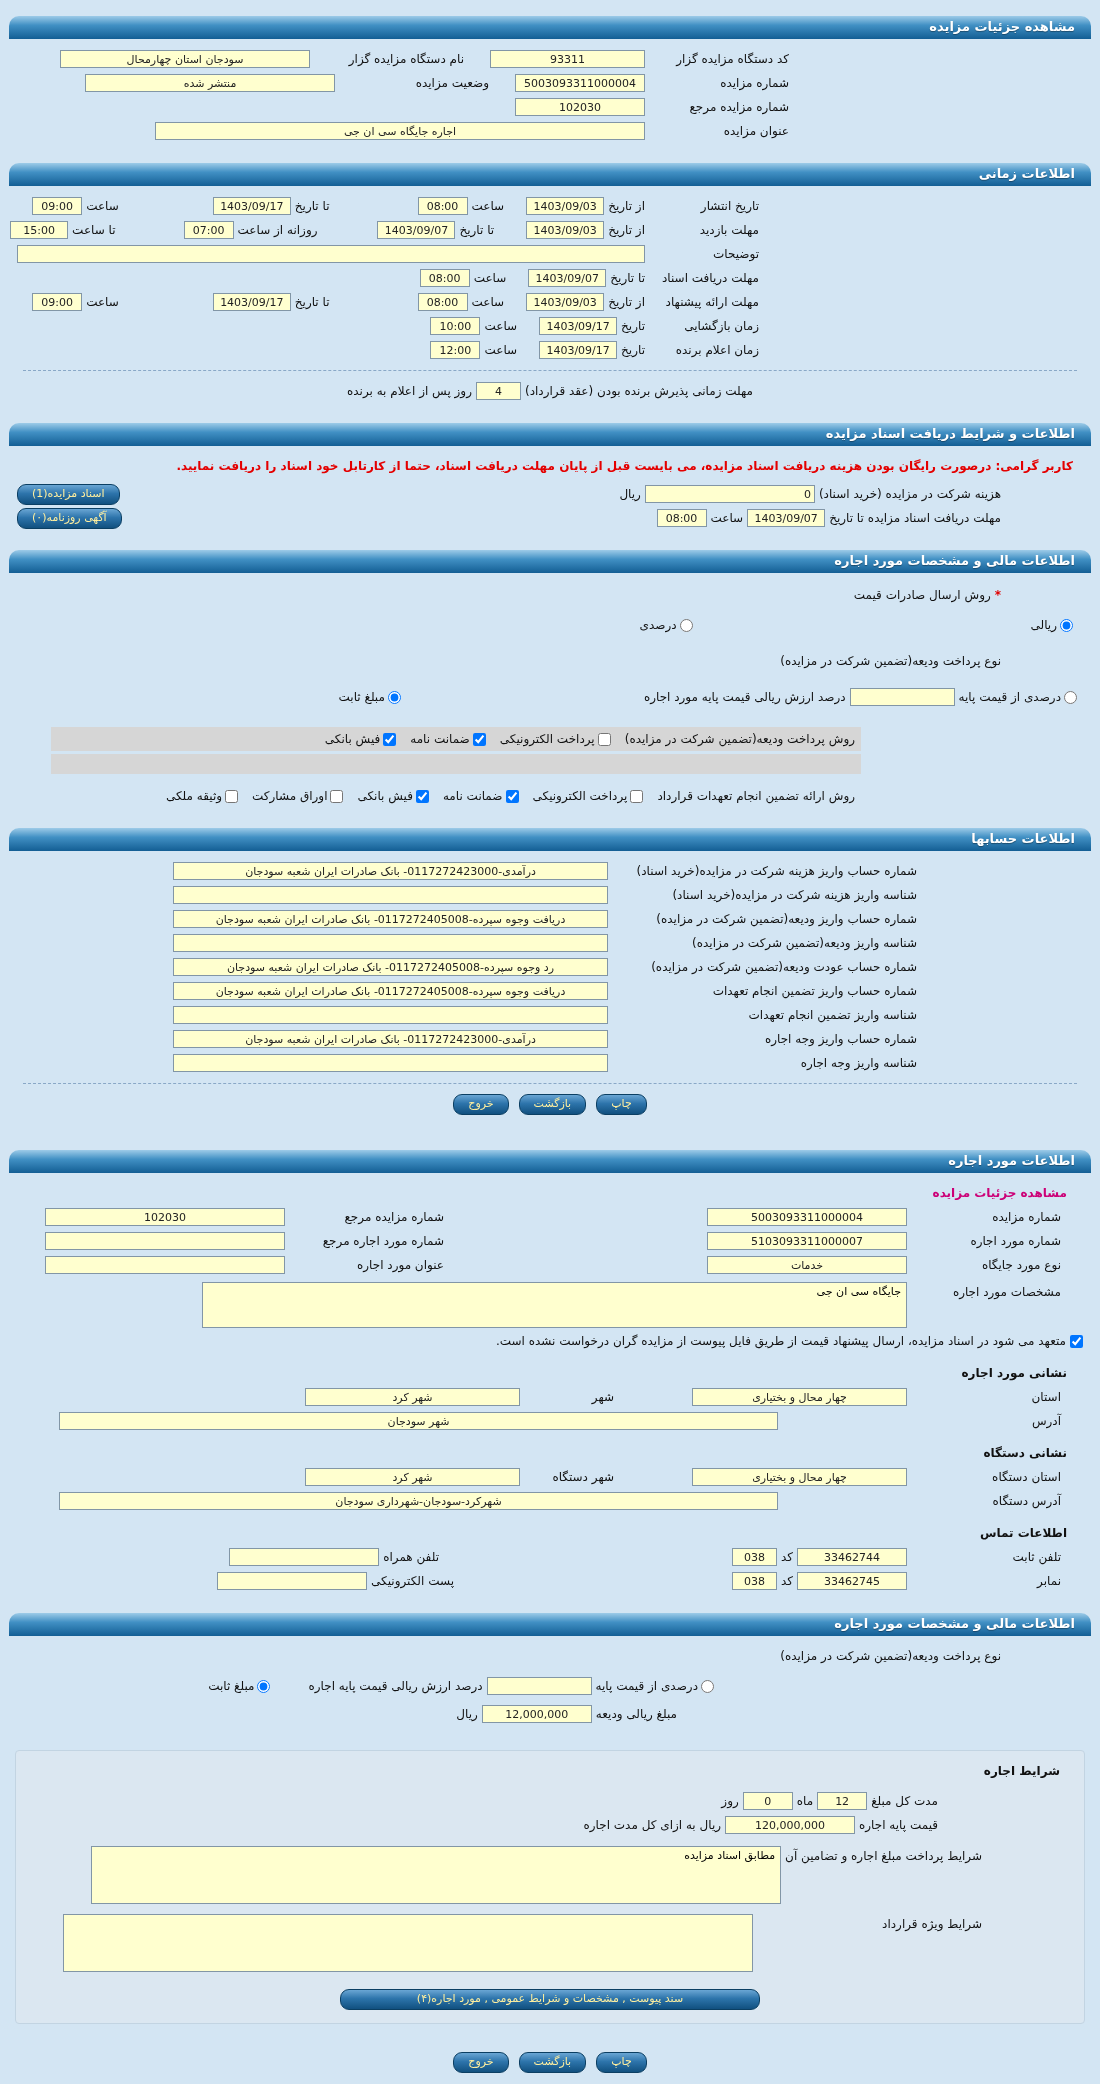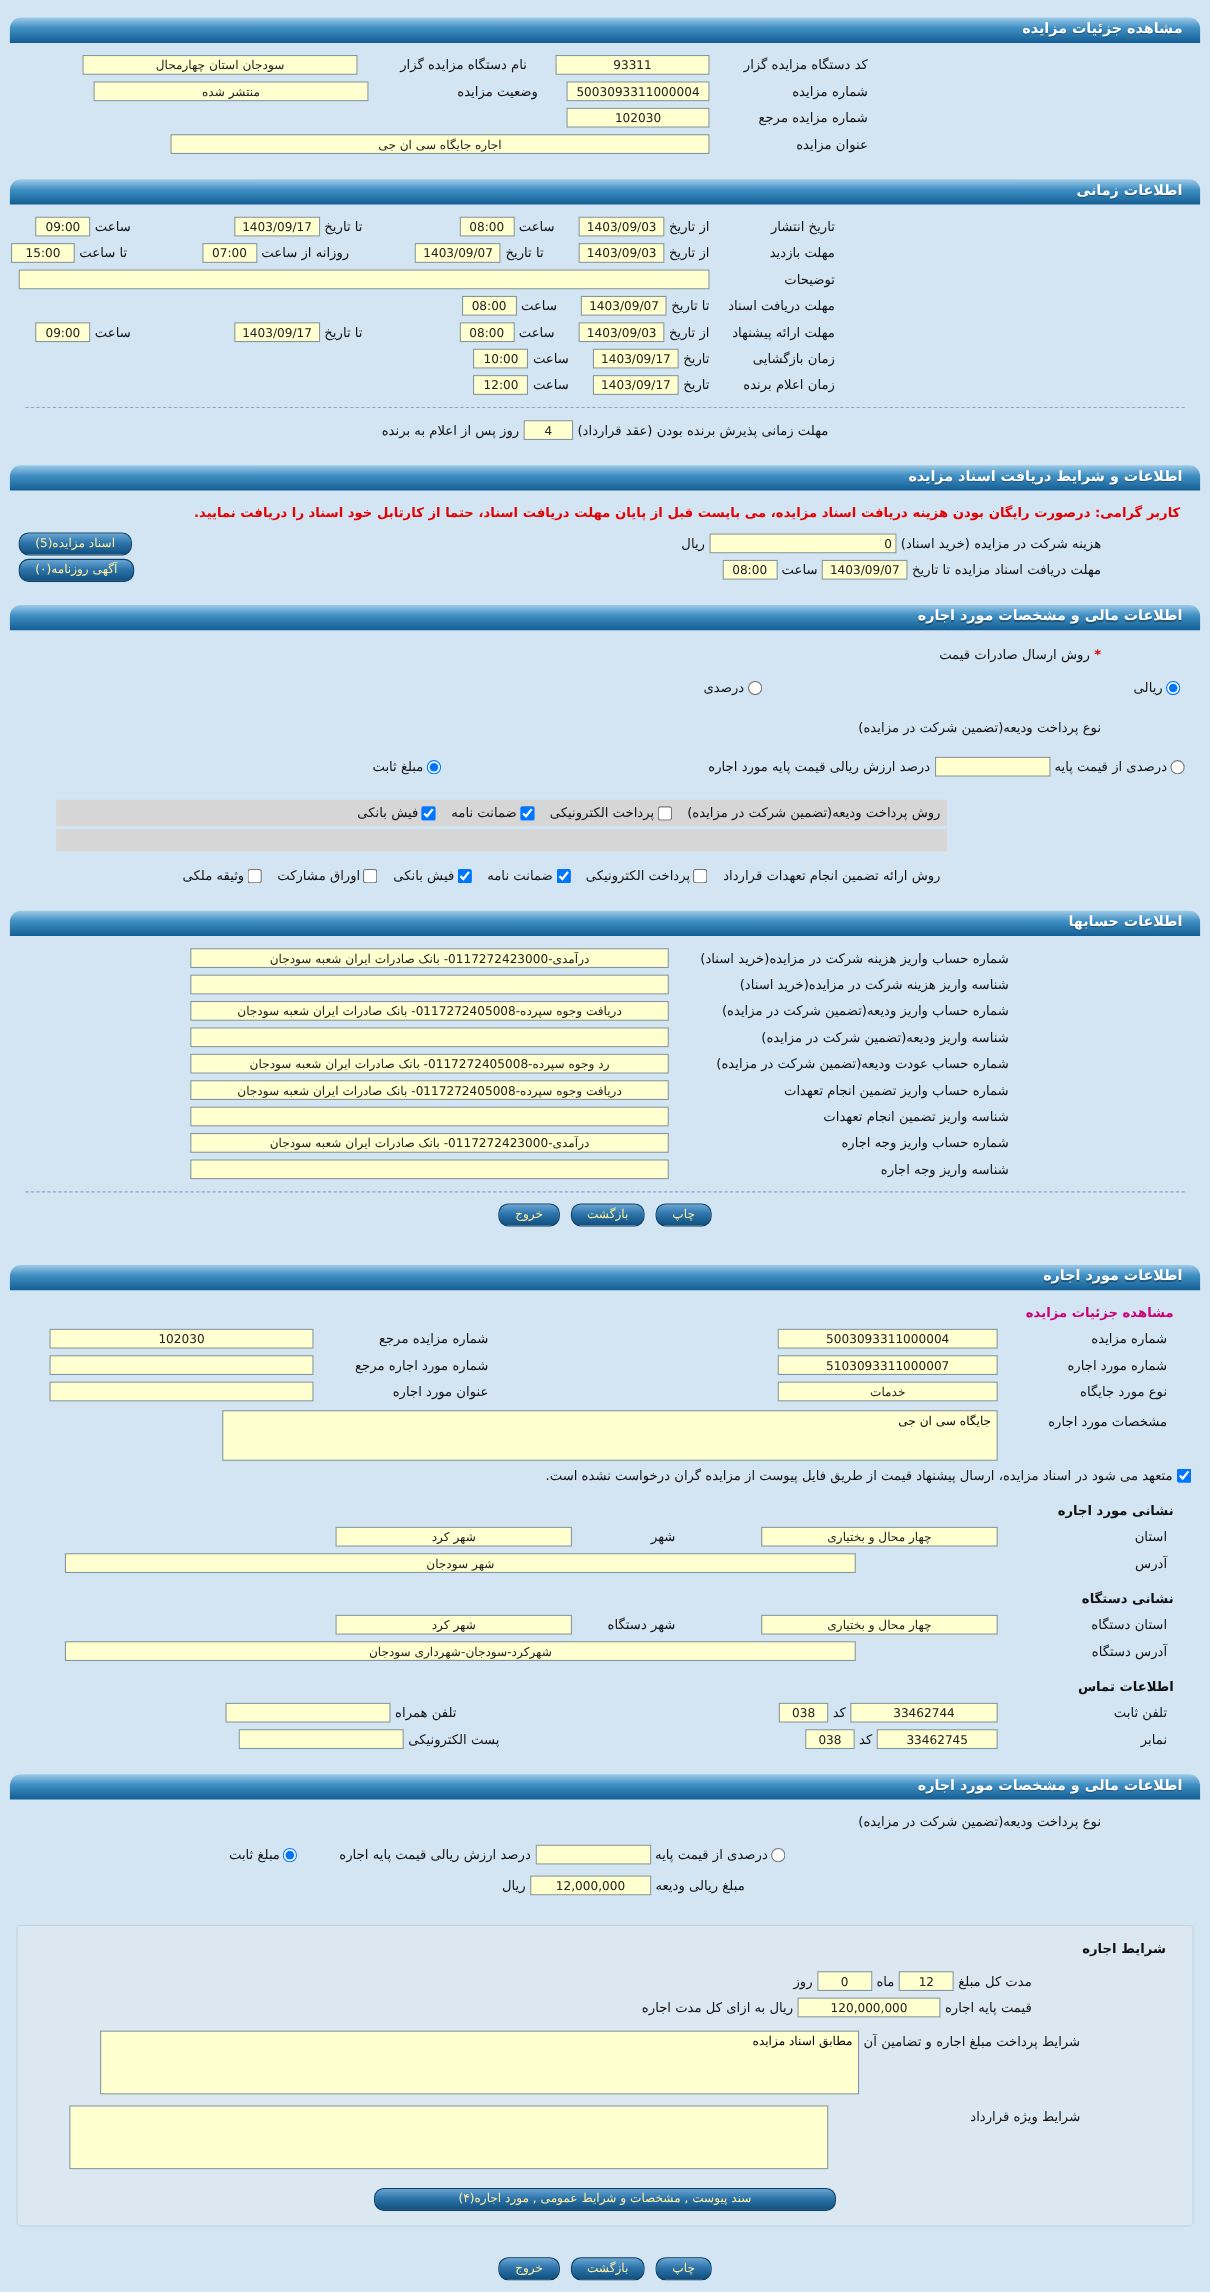--- a/index.html
+++ b/index.html
@@ -32,21 +32,21 @@
 
 <div class="page">
 
   <div>
     <div class="sec-header">
       <span>مشاهده جزئیات مزایده</span>
     </div>
     <div class="sec-body">
       <div class="r" style="padding-right:300px">
         <span class="lbl" style="flex:0 0 140px">کد دستگاه مزایده گزار</span>
-        <input class="in ltr" style="width: 140px;" readonly="" value="93311">
+        <input class="in ltr" style="width: 155px;" readonly="" value="93311">
         <span class="sp" style="flex:0 0 18px"></span>
         <span class="lbl" style="flex:0 0 150px">نام دستگاه مزایده گزار</span>
         <input class="in rtl" style="width: 250px;" readonly="" value="سودجان استان چهارمحال">
       </div>
       <div class="r" style="padding-right:300px">
         <span class="lbl" style="flex:0 0 140px">شماره مزایده</span>
         <input class="in ltr" style="width: 130px;" readonly="" value="5003093311000004">
         <span class="sp" style="flex:0 0 18px"></span>
         <span class="lbl" style="flex:0 0 150px">وضعیت مزایده</span>
         <input class="in rtl" style="width: 250px;" readonly="" value="منتشر شده">
@@ -151,21 +151,21 @@
       <span>اطلاعات و شرایط دریافت اسناد مزایده</span>
     </div>
     <div class="sec-body">
       <div class="r" style="padding-right:16px">
         <span class="warning">کاربر گرامی: درصورت رایگان بودن هزینه دریافت اسناد مزایده، می بایست قبل از پایان مهلت دریافت اسناد، حتما از کارتابل خود اسناد را دریافت نمایید.</span>
       </div>
       <div class="r" style="padding-right:88px;margin-top:4px">
         <span class="lbl">هزینه شرکت در مزایده (خرید اسناد)</span>
         <input class="in ltr" style="width: 170px; text-align: right;" readonly="" value="0">
         <span class="lbl">ریال</span>
-        <button class="btn" style="margin-right:auto">اسناد مزایده(5)</button>
+        <button class="btn" style="margin-right:auto">اسناد مزایده(1)</button>
       </div>
       <div class="r" style="padding-right:88px">
         <span class="lbl">مهلت دریافت اسناد مزایده</span>
         <span class="lbl">تا تاریخ</span>
         <input class="in ltr" style="width: 78px;" readonly="" value="1403/09/07">
         <span class="lbl">ساعت</span>
         <input class="in ltr" style="width: 50px;" readonly="" value="08:00">
         <button class="btn" style="margin-right:auto">آگهی روزنامه(۰)</button>
       </div>
     </div>
@@ -369,21 +369,21 @@
         <span class="lbl" style="flex:0 0 150px">آدرس دستگاه</span>
         <span class="sp" style="flex:0 0 125px"></span>
         <input class="in rtl" style="flex: 1 1 0%; margin-left: 42px;" readonly="" value="شهرکرد-سودجان-شهرداری سودجان">
       </div>
 
       <div class="r" style="padding-right:22px;margin-top:8px">
         <span class="subhead">اطلاعات تماس</span>
       </div>
       <div class="r" style="padding-right:28px">
         <span class="lbl" style="flex:0 0 150px">تلفن ثابت</span>
-        <input class="in ltr" style="width: 134px;" readonly="" value="33462744">
+        <input class="in ltr" style="width: 110px;" readonly="" value="33462744">
         <span class="lbl">کد</span>
         <input class="in ltr" style="width: 45px;" readonly="" value="038">
         <span class="sp" style="flex:0 0 285px"></span>
         <span class="lbl">تلفن همراه</span>
         <input class="in ltr" style="width: 150px;" readonly="" value="">
       </div>
       <div class="r" style="padding-right:28px">
         <span class="lbl" style="flex:0 0 150px">نمابر</span>
         <input class="in ltr" style="width: 110px;" readonly="" value="33462745">
         <span class="lbl">کد</span>

